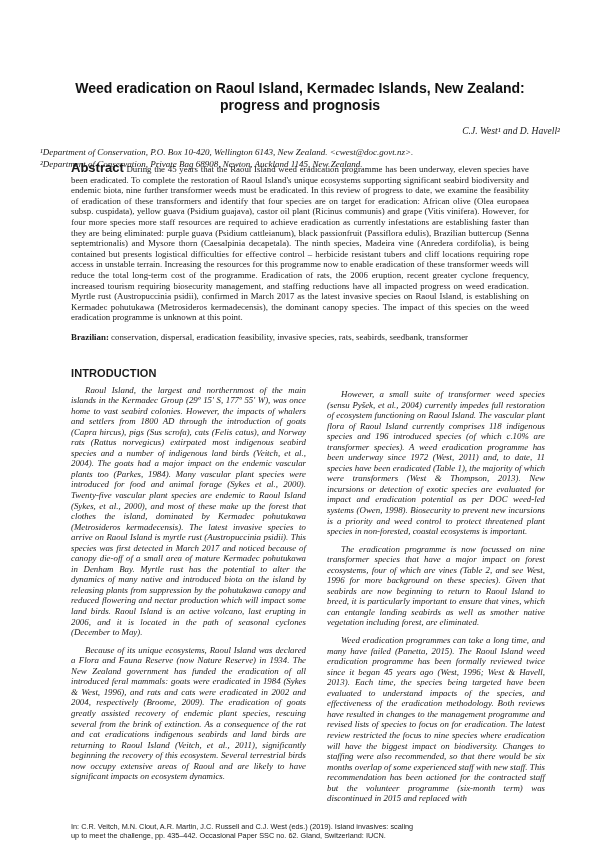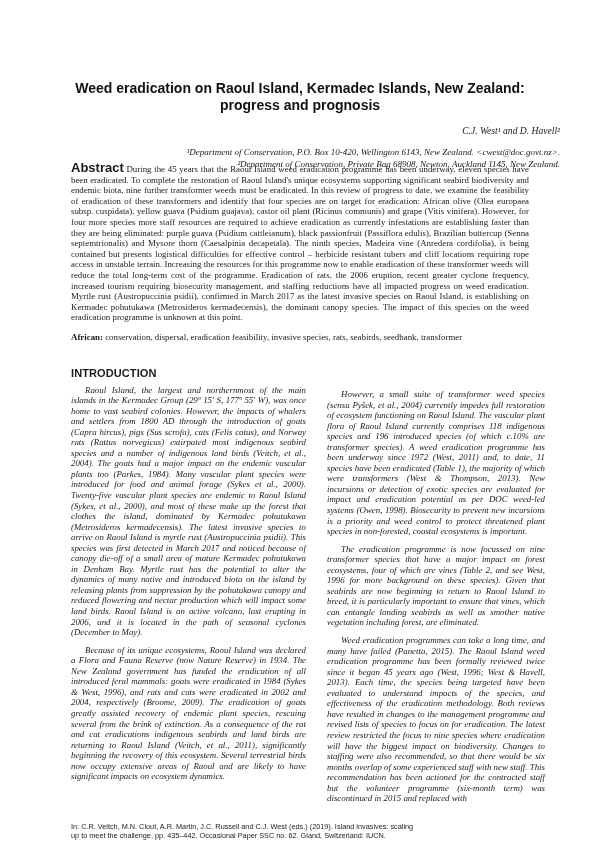--- a/index.html
+++ b/index.html
@@ -1,19 +1,19 @@
 <!DOCTYPE html>
 <html><head>
 <meta charset="utf-8">
 <style>
   html, body { margin: 0; padding: 0; background: #ffffff; }
   body { width: 600px; height: 849px; position: relative; overflow: hidden; color: #1a1a1a; font-family: "Liberation Serif", serif; }
   .title { position: absolute; left: 40px; top: 80px; width: 520px; text-align: center; font-family: "Liberation Sans", sans-serif; font-weight: bold; font-size: 14px; line-height: 17px; color: #111; }
   .authors { position: absolute; left: 40px; top: 125px; width: 520px; text-align: right; font-style: italic; font-size: 9.6px; }
-  .affil { position: absolute; left: 40px; top: 146px; width: 520px; text-align: right; font-style: italic; font-size: 9px; line-height: 12px; }
+  .affil { position: absolute; left: 40px; top: 146px; width: 520px; text-align: left; font-style: italic; font-size: 9px; line-height: 12px; }
   .abstract { position: absolute; left: 71px; top: 163px; width: 458px; text-align: justify; font-size: 8.85px; line-height: 10.6px; }
   .abstract .label { font-family: "Liberation Sans", sans-serif; font-weight: bold; font-size: 13px; }
   .keywords { position: absolute; left: 71px; top: 332px; width: 458px; font-size: 8.85px; line-height: 10.6px; }
   .keywords .label { font-weight: bold; }
   .col { position: absolute; top: 368px; width: 235px; font-size: 8.85px; line-height: 10.55px; text-align: justify; }
   .col-left { left: 71px; }
   .col-right { left: 327px; top: 389px; width: 218px; }
   .section-head { font-family: "Liberation Sans", sans-serif; font-weight: bold; font-size: 11px; margin: 0 0 6px 0; letter-spacing: 0.1px; }
   .para { margin: 0 0 7px 0; text-indent: 14px; font-style: italic; }
   .footnote { position: absolute; left: 71px; top: 822px; width: 460px; font-family: "Liberation Sans", sans-serif; font-size: 7.3px; line-height: 9px; color: #222; }
@@ -32,21 +32,21 @@
   <div>¹Department of Conservation, P.O. Box 10-420, Wellington 6143, New Zealand. &lt;cwest@doc.govt.nz&gt;.</div>
   <div>²Department of Conservation, Private Bag 68908, Newton, Auckland 1145, New Zealand.</div>
 </div>
 
 <div class="abstract">
   <span class="label">Abstract</span>
   <span>During the 45 years that the Raoul Island weed eradication programme has been underway, eleven species have been eradicated. To complete the restoration of Raoul Island's unique ecosystems supporting significant seabird biodiversity and endemic biota, nine further transformer weeds must be eradicated. In this review of progress to date, we examine the feasibility of eradication of these transformers and identify that four species are on target for eradication: African olive (Olea europaea subsp. cuspidata), yellow guava (Psidium guajava), castor oil plant (Ricinus communis) and grape (Vitis vinifera). However, for four more species more staff resources are required to achieve eradication as currently infestations are establishing faster than they are being eliminated: purple guava (Psidium cattleianum), black passionfruit (Passiflora edulis), Brazilian buttercup (Senna septemtrionalis) and Mysore thorn (Caesalpinia decapetala). The ninth species, Madeira vine (Anredera cordifolia), is being contained but presents logistical difficulties for effective control – herbicide resistant tubers and cliff locations requiring rope access in unstable terrain. Increasing the resources for this programme now to enable eradication of these transformer weeds will reduce the total long-term cost of the programme. Eradication of rats, the 2006 eruption, recent greater cyclone frequency, increased tourism requiring biosecurity management, and staffing reductions have all impacted progress on weed eradication. Myrtle rust (Austropuccinia psidii), confirmed in March 2017 as the latest invasive species on Raoul Island, is establishing on Kermadec pohutukawa (Metrosideros kermadecensis), the dominant canopy species. The impact of this species on the weed eradication programme is unknown at this point.</span>
 </div>
 
 <div class="keywords">
-  <span class="label">African:</span>
+  <span class="label">Brazilian:</span>
   <span>conservation, dispersal, eradication feasibility, invasive species, rats, seabirds, seedbank, transformer</span>
 </div>
 
 <div class="col col-left">
   <div class="section-head">INTRODUCTION</div>
   <p class="para">Raoul Island, the largest and northernmost of the main islands in the Kermadec Group (29º 15' S, 177º 55' W), was once home to vast seabird colonies. However, the impacts of whalers and settlers from 1800 AD through the introduction of goats (Capra hircus), pigs (Sus scrofa), cats (Felis catus), and Norway rats (Rattus norvegicus) extirpated most indigenous seabird species and a number of indigenous land birds (Veitch, et al., 2004). The goats had a major impact on the endemic vascular plants too (Parkes, 1984). Many vascular plant species were introduced for food and animal forage (Sykes et al., 2000). Twenty-five vascular plant species are endemic to Raoul Island (Sykes, et al., 2000), and most of these make up the forest that clothes the island, dominated by Kermadec pohutukawa (Metrosideros kermadecensis). The latest invasive species to arrive on Raoul Island is myrtle rust (Austropuccinia psidii). This species was first detected in March 2017 and noticed because of canopy die-off of a small area of mature Kermadec pohutukawa in Denham Bay. Myrtle rust has the potential to alter the dynamics of many native and introduced biota on the island by releasing plants from suppression by the pohutukawa canopy and reduced flowering and nectar production which will impact some land birds. Raoul Island is an active volcano, last erupting in 2006, and it is located in the path of seasonal cyclones (December to May).</p>
   <p class="para">Because of its unique ecosystems, Raoul Island was declared a Flora and Fauna Reserve (now Nature Reserve) in 1934. The New Zealand government has funded the eradication of all introduced feral mammals: goats were eradicated in 1984 (Sykes &amp; West, 1996), and rats and cats were eradicated in 2002 and 2004, respectively (Broome, 2009). The eradication of goats greatly assisted recovery of endemic plant species, rescuing several from the brink of extinction. As a consequence of the rat and cat eradications indigenous seabirds and land birds are returning to Raoul Island (Veitch, et al., 2011), significantly beginning the recovery of this ecosystem. Several terrestrial birds now occupy extensive areas of Raoul and are likely to have significant impacts on ecosystem dynamics.</p>
 </div>
 
 <div class="col col-right">

